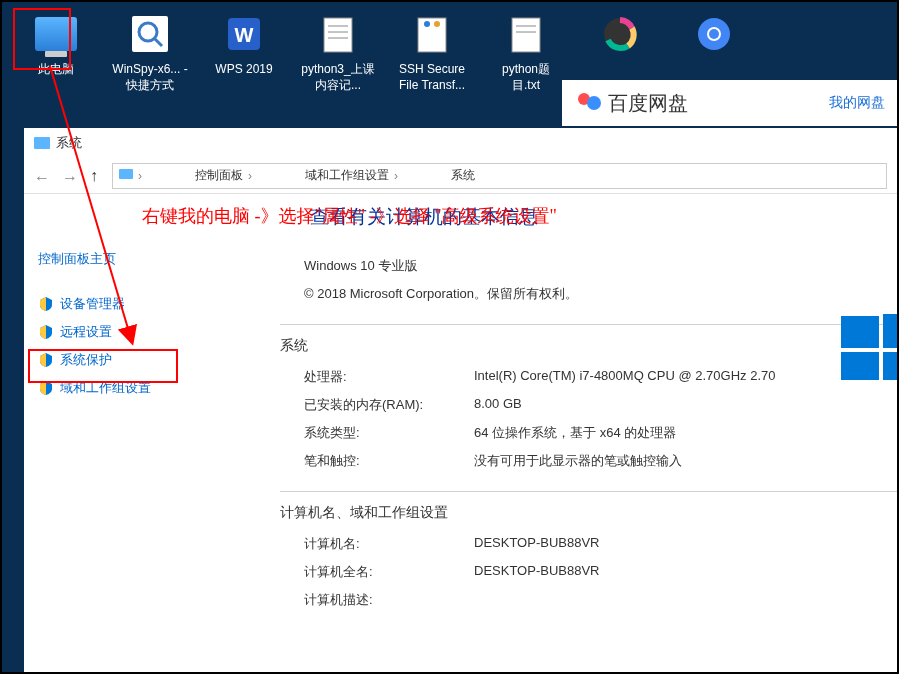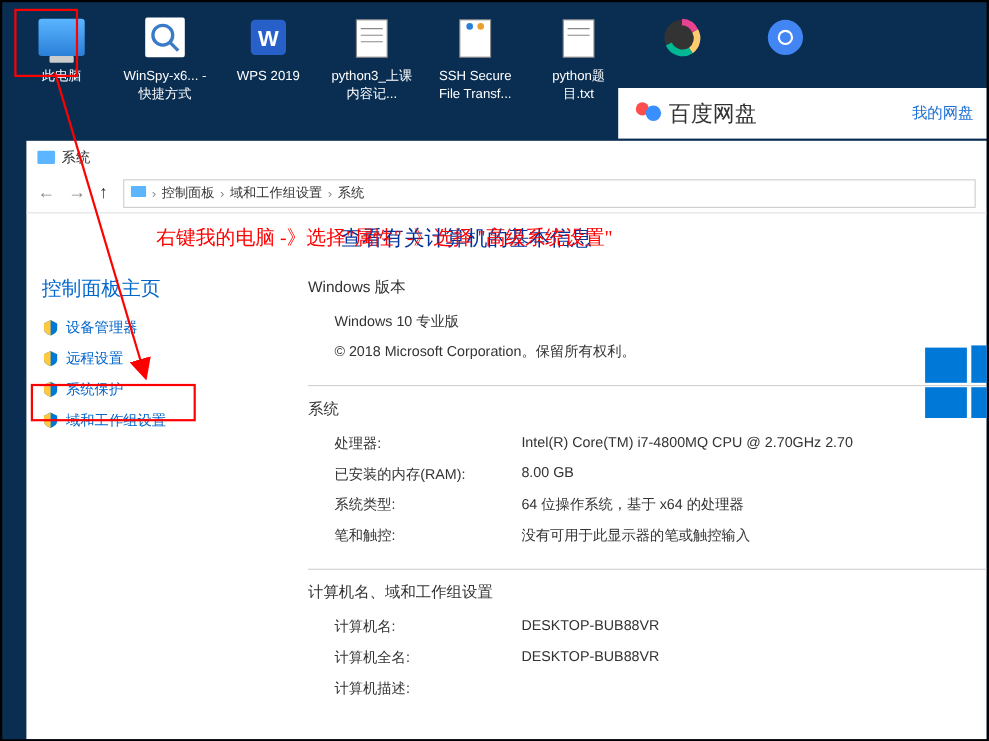--- a/index.html
+++ b/index.html
@@ -14,26 +14,26 @@
 
 .baidu-popup { position: absolute; right: 0; top: 78px; width: 335px; height: 46px; background: white; display: flex; align-items: center; padding: 0 12px; justify-content: space-between; z-index: 5; gap: 28px; }
 .baidu-popup .baidu-title { font-size: 20px; color: #333; display: flex; align-items: center; gap: 6px; }
 .baidu-popup .baidu-link { color: #1b6fd6; font-size: 14px; cursor: pointer; }
 
 .system-window { position: absolute; left: 22px; top: 126px; right: 0; bottom: 0; background: #ffffff; display: flex; flex-direction: column; }
 .window-title-bar { display: flex; align-items: center; padding: 6px 10px; font-size: 13px; color: #333; gap: 6px; }
 .breadcrumb-bar { display: flex; align-items: center; padding: 4px 10px; border-bottom: 1px solid #e0e0e0; height: 36px; }
 .nav-arrows { display: flex; align-items: center; gap: 12px; margin-right: 14px; color: #888; font-size: 16px; }
 .breadcrumb { display: flex; align-items: center; border: 1px solid #ccc; height: 26px; padding: 0 6px; font-size: 12px; gap: 5px; flex: 1; }
-.breadcrumb .crumb { color: #333; cursor: pointer; }
+.breadcrumb .crumb { color: #333; cursor: pointer; margin-left: 48px; }
 .breadcrumb .sep { color: #888; }
 
 .window-body { display: flex; flex: 1; overflow: hidden; }
 .sidebar { width: 170px; padding: 56px 14px 0 14px; font-size: 13px; position: relative; }
-.sidebar-title { color: #0066cc; font-size: 18px; margin-bottom: 10px; cursor: pointer; }
+.sidebar-title { color: #0066cc; font-size: 13px; margin-bottom: 22px; cursor: pointer; }
 .sidebar-item { display: flex; align-items: center; gap: 6px; padding: 5px 0; color: #0066cc; cursor: pointer; }
 .sidebar-item .shield { width: 16px; height: 16px; }
 
 .red-box-2 { position: absolute; left: 26px; top: 347px; width: 150px; height: 34px; border: 2px solid #ff0000; pointer-events: none; z-index: 10; }
 
 .annotation-text { position: absolute; left: 140px; top: 202px; color: #ff0000; font-size: 18px; font-family: "SimSun", serif; z-index: 8; }
 
 .red-arrow { position: absolute; pointer-events: none; z-index: 9; }
 
 .content { flex: 1; padding: 10px 0 0 86px; font-size: 13px; overflow: hidden; }
@@ -194,21 +194,20 @@
       <div class="sidebar-item">
         <svg class="shield">
             <path d="M8 1 L14 4 L14 9 Q14 13 8 15 Q2 13 2 9 L2 4 Z" fill="#0078d7"></path>
             <path d="M8 1 L8 15 Q2 13 2 9 L2 4 Z" fill="#ffc83d"></path>
           </svg>
         <span>域和工作组设置</span>
       </div>
     </div>
     <div class="content">
       <div class="content-heading">查看有关计算机的基本信息</div>
-      <div class="section-title">Windows 版本</div>
       <div class="info-row">
         <div class="info-value">Windows 10 专业版</div>
       </div>
       <div class="info-row">
         <div class="info-value">© 2018 Microsoft Corporation。保留所有权利。</div>
       </div>
       <div class="divider"></div>
       <div class="section-title">系统</div>
       <div class="info-row">
           <div class="info-label">处理器:</div>

